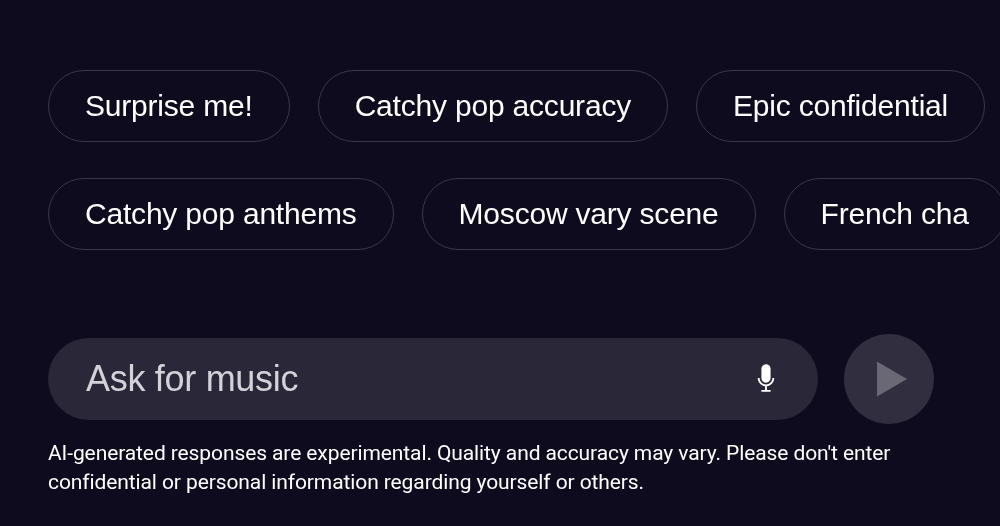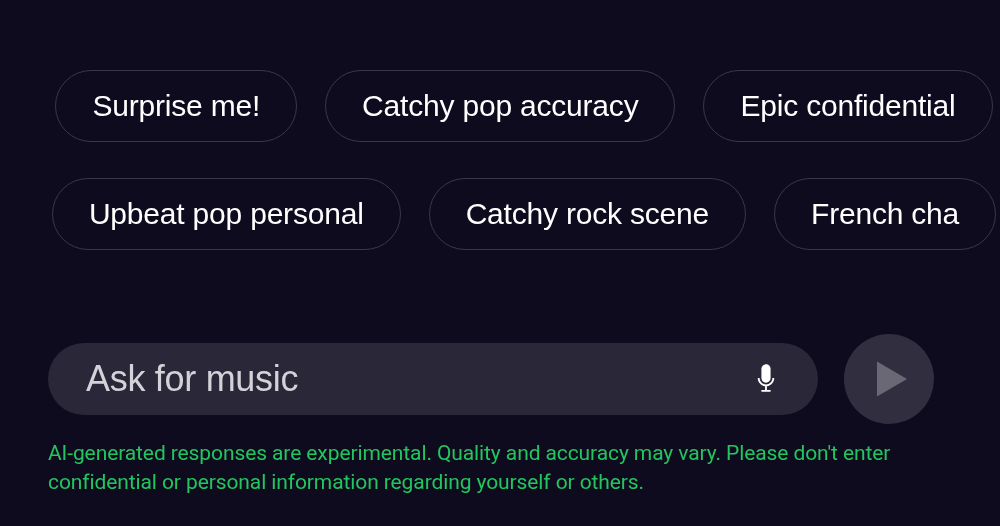--- a/index.html
+++ b/index.html
@@ -18,21 +18,20 @@
       left: 48px;
       right: 0;
       display: flex;
       flex-direction: column;
       gap: 36px;
     }
     .chips-row {
       display: flex;
       gap: 28px;
       flex-wrap: nowrap;
-      justify-content: center;
     }
     .chip {
       border: 1.5px solid #3b3749;
       border-radius: 999px;
       padding: 18px 36px;
       font-size: 30px;
       font-weight: 500;
       color: #ffffff;
       white-space: nowrap;
       cursor: pointer;
@@ -44,21 +43,21 @@
       bottom: 102px;
       left: 48px;
       right: 0;
       display: flex;
       align-items: center;
       gap: 26px;
     }
     .input-bar {
       flex: 0 0 auto;
       width: 770px;
-      height: 72px;
+      height: 82px;
       background: #2a2738;
       border-radius: 999px;
       display: flex;
       align-items: center;
       padding: 0 30px 0 38px;
     }
     .input-field {
       flex: 1;
       background: transparent;
       border: none;
@@ -101,37 +100,37 @@
       fill: #6b6876;
       margin-left: 5px;
     }
     .disclaimer {
       position: absolute;
       bottom: 30px;
       left: 48px;
       right: 80px;
       font-size: 21px;
       line-height: 1.35;
-      color: #22c55e;
+      color: #ffffff;
       font-weight: 400;
       letter-spacing: -0.1px;
     }
   </style>
 </head>
 <body>
 
 <div class="chips-container">
   <div class="chips-row">
     <button class="chip">Surprise me!</button>
     <button class="chip">Catchy pop accuracy</button>
     <button class="chip">Epic confidential</button>
   </div>
   <div class="chips-row">
-    <button class="chip">Upbeat pop personal</button>
-    <button class="chip">Catchy rock scene</button>
+    <button class="chip">Catchy pop anthems</button>
+    <button class="chip">Moscow vary scene</button>
     <button class="chip">French cha</button>
   </div>
 </div>
 
 <div class="input-bar-row">
   <div class="input-bar">
     <input class="input-field" type="text" placeholder="Ask for music" style="">
     <div class="mic-button">
       <svg viewBox="0 0 24 32">
         <path d="M12 0c-2.76 0-5 2.24-5 5v10c0 2.76 2.24 5 5 5s5-2.24 5-5V5c0-2.76-2.24-5-5-5zm9 15c0 4.63-3.5 8.44-8 8.94V28h4v2H7v-2h4v-4.06c-4.5-.5-8-4.31-8-8.94h2c0 3.87 3.13 7 7 7s7-3.13 7-7h2z"></path>

